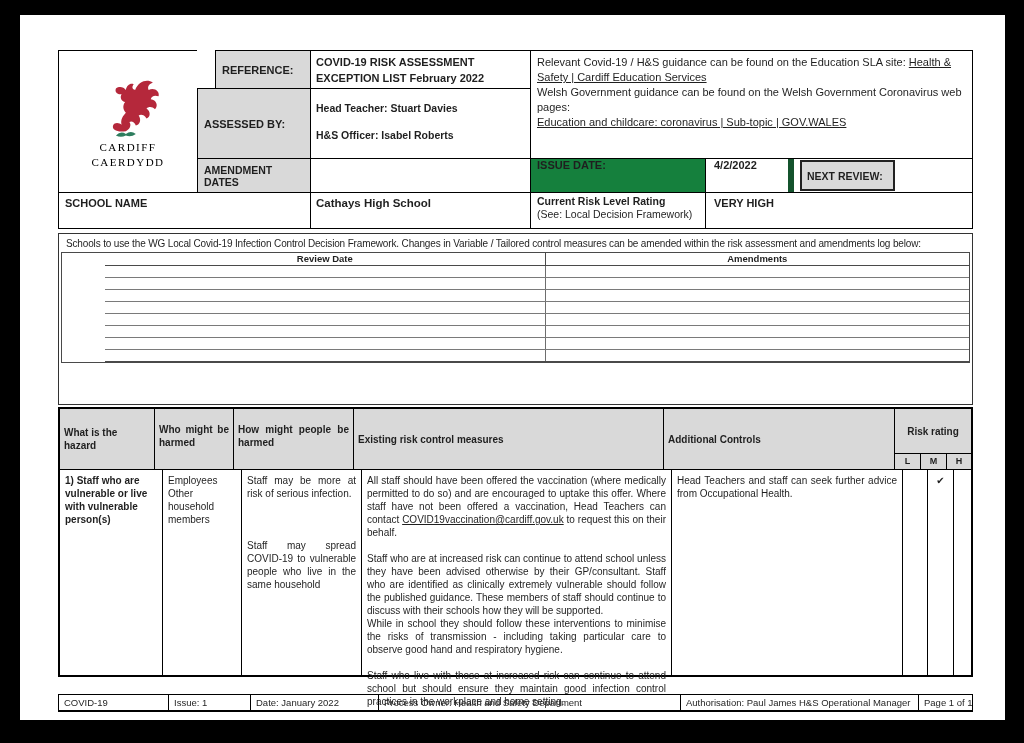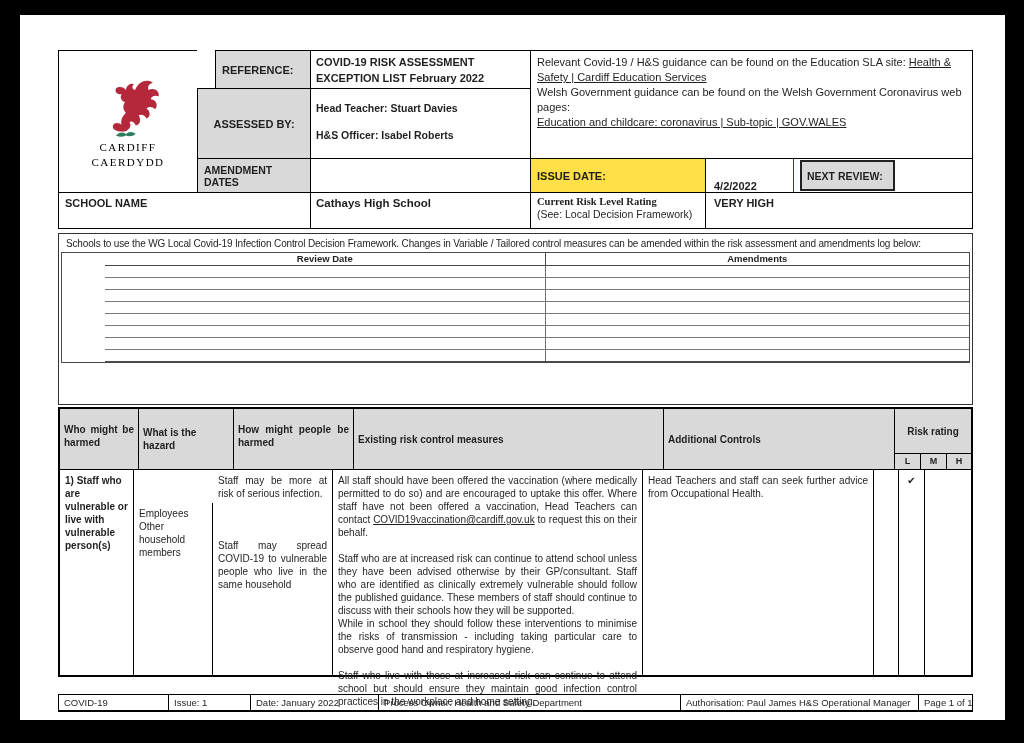--- a/index.html
+++ b/index.html
@@ -27,35 +27,35 @@
   }
   .hc { border-left: 1px solid #000; border-top: 1px solid #000; overflow: hidden; }
   .gray { background: #d9d9d9; }
   .logo-cell { grid-row: 1 / 4; grid-column: 1; display: flex; flex-direction: column; align-items: center; justify-content: center; }
   .logo-text { font-family: "Liberation Serif", serif; color: #000000; font-size: 11px; letter-spacing: 1.5px; line-height: 15px; text-align: center; }
   .ref-cell { grid-row: 1; grid-column: 2; display: flex; align-items: center; padding: 4px 6px; font-weight: bold; font-size: 11px; margin-left: 18px; }
   .title-cell { grid-row: 1; grid-column: 3; padding: 3px 5px; font-weight: bold; font-size: 11px; line-height: 16px; }
   .docs-cell { grid-row: 1 / 3; grid-column: 4; padding: 4px 6px; font-size: 11px; line-height: 15px; }
   .docs-head { font-weight: bold; margin-bottom: 15px; }
   .doc-link { text-decoration: underline; color: #1f1f1f; }
-  .assessed-cell { grid-row: 2; grid-column: 2; display: flex; align-items: center; padding: 4px 6px; font-weight: bold; font-size: 11px; justify-content: center; }
+  .assessed-cell { grid-row: 2; grid-column: 2; display: flex; align-items: center; padding: 4px 6px; font-weight: bold; font-size: 11px; }
   .names-cell { grid-row: 2; grid-column: 3; padding: 13px 5px 0; font-weight: bold; font-size: 10.5px; }
   .names-cell .n2 { margin-top: 15px; }
   .amend-cell { grid-row: 3; grid-column: 2; display: flex; align-items: center; padding: 4px 6px; font-weight: bold; font-size: 10.5px; }
   .amend-val { grid-row: 3; grid-column: 3; }
   .issue-row { grid-row: 3; grid-column: 4; display: flex; align-items: stretch; }
-  .issue-label { width: 175px; background: #fde047; border-right: 1px solid #000; display: flex; align-items: center; padding: 0 6px; font-weight: bold; font-size: 11px; }
-  .issue-value { width: 88px; border-right: 1px solid #14532d; display: flex; align-items: flex-end; padding: 0 8px; font-weight: bold; font-size: 11px; }
+  .issue-label { width: 175px; background: #15803d; border-right: 1px solid #000; display: flex; padding: 0 6px; font-weight: bold; font-size: 11px; }
+  .issue-value { width: 88px; border-right: 6px solid #14532d; display: flex; align-items: flex-start; padding: 0 8px; font-weight: bold; font-size: 11px; }
   .next-review { width: 95px; background: #d9d9d9; border: 2px solid #222; margin: 1px 0 1px 6px; display: flex; align-items: center; padding: 0 5px; font-weight: bold; font-size: 10.5px; }
   .issue-rest { flex: 1; }
   .school-label { grid-row: 4; grid-column: 1 / 3; padding: 4px 6px; font-weight: bold; font-size: 11px; }
   .school-value { grid-row: 4; grid-column: 3; padding: 4px 5px; font-weight: bold; font-size: 11.5px; }
   .risk-row { grid-row: 4; grid-column: 4; display: flex; }
   .risk-label { width: 175px; border-right: 1px solid #000; padding: 2px 6px; font-size: 10.5px; line-height: 13px; }
-  .risk-label .r1 { font-weight: bold; font-family: Liberation Serif, serif; }
+  .risk-label .r1 { font-weight: bold; }
   .risk-value { flex: 1; padding: 4px 8px; font-weight: bold; font-size: 11px; }
   
   .review-box { position: absolute; left: 38px; top: 218px; width: 915px; height: 172px; border: 1px solid #333; }
   .review-intro { padding: 4px 2px 3px 7px; font-size: 10px; letter-spacing: -0.15px; white-space: nowrap; overflow: hidden; }
   .review-table { margin: 0 2px; border: 1px solid #4a4a4a; padding-left: 43px; }
   .rt-head { display: flex; height: 13px; border-bottom: 1px solid #4a4a4a; }
   .rt-head > div { font-weight: bold; font-size: 9.5px; text-align: center; line-height: 12px; }
   .rt-c1 { width: 51%; border-right: 1px solid #6e6e6e; }
   .rt-c2 { flex: 1; }
   .rt-head .rt-c1 { border-right: 1px solid #4a4a4a; }
@@ -72,22 +72,22 @@
   .mc-additional { width: 231px; display: flex; align-items: center; }
   .mc-rating { flex: 1; border-right: none !important; padding: 0 !important; display: flex; flex-direction: column; }
   .mc-rating .rating-label { flex: 1; display: flex; align-items: center; justify-content: center; font-weight: bold; font-size: 10px; }
   .lmh { display: flex; height: 16px; border-top: 1px solid #000; }
   .lmh > div { text-align: center; font-size: 9px; font-weight: bold; line-height: 15px; }
   .lmh .l { width: 25px; }
   .lmh .m { width: 26px; border-left: 1px solid #000; }
   .lmh .h { flex: 1; border-left: 1px solid #000; }
   .mt-body { display: flex; height: 207px; }
   .mt-body .bc { border-right: 1px solid #000; padding: 4px 5px; font-size: 10px; line-height: 13px; }
-  .bc-hazard { width: 74px; font-weight: bold; }
-  .bc-who { width: 79px; text-align: justify; margin-top: 33px; }
+  .bc-hazard { width: 103px; font-weight: bold; }
+  .bc-who { width: 79px; text-align: justify; }
   .bc-how { width: 120px; text-align: justify; }
   .bc-how .gap-p { margin-top: 39px; }
   .bc-existing { width: 310px; text-align: justify; }
   .bc-existing p.sp { margin-top: 13px; }
   .bc-additional { width: 231px; text-align: justify; }
   .bc-l { width: 25px; }
   .bc-m { width: 26px; text-align: center; font-size: 12px; padding: 4px 0 !important; }
   .bc-h { flex: 1; border-right: none !important; }
   .email-link { text-decoration: underline; color: #1f1f1f; }
   
@@ -215,24 +215,24 @@
           <div class="rt-row">
             <div class="rt-c1"></div>
             <div class="rt-c2"></div>
           </div>
         </div>
     </div>
   </div>
 
   <div class="main-table">
     <div class="mt-head">
-      <div class="mc mc-who">Who might be harmed</div>
       <div class="mc mc-hazard">
           <span>What is the hazard</span>
         </div>
+      <div class="mc mc-who">Who might be harmed</div>
       <div class="mc mc-how">How might people be harmed</div>
       <div class="mc mc-existing">
           <span>Existing risk control measures</span>
         </div>
       <div class="mc mc-additional">
           <span>Additional Controls</span>
         </div>
       <div class="mc mc-rating">
         <div class="rating-label">Risk rating</div>
         <div class="lmh">

